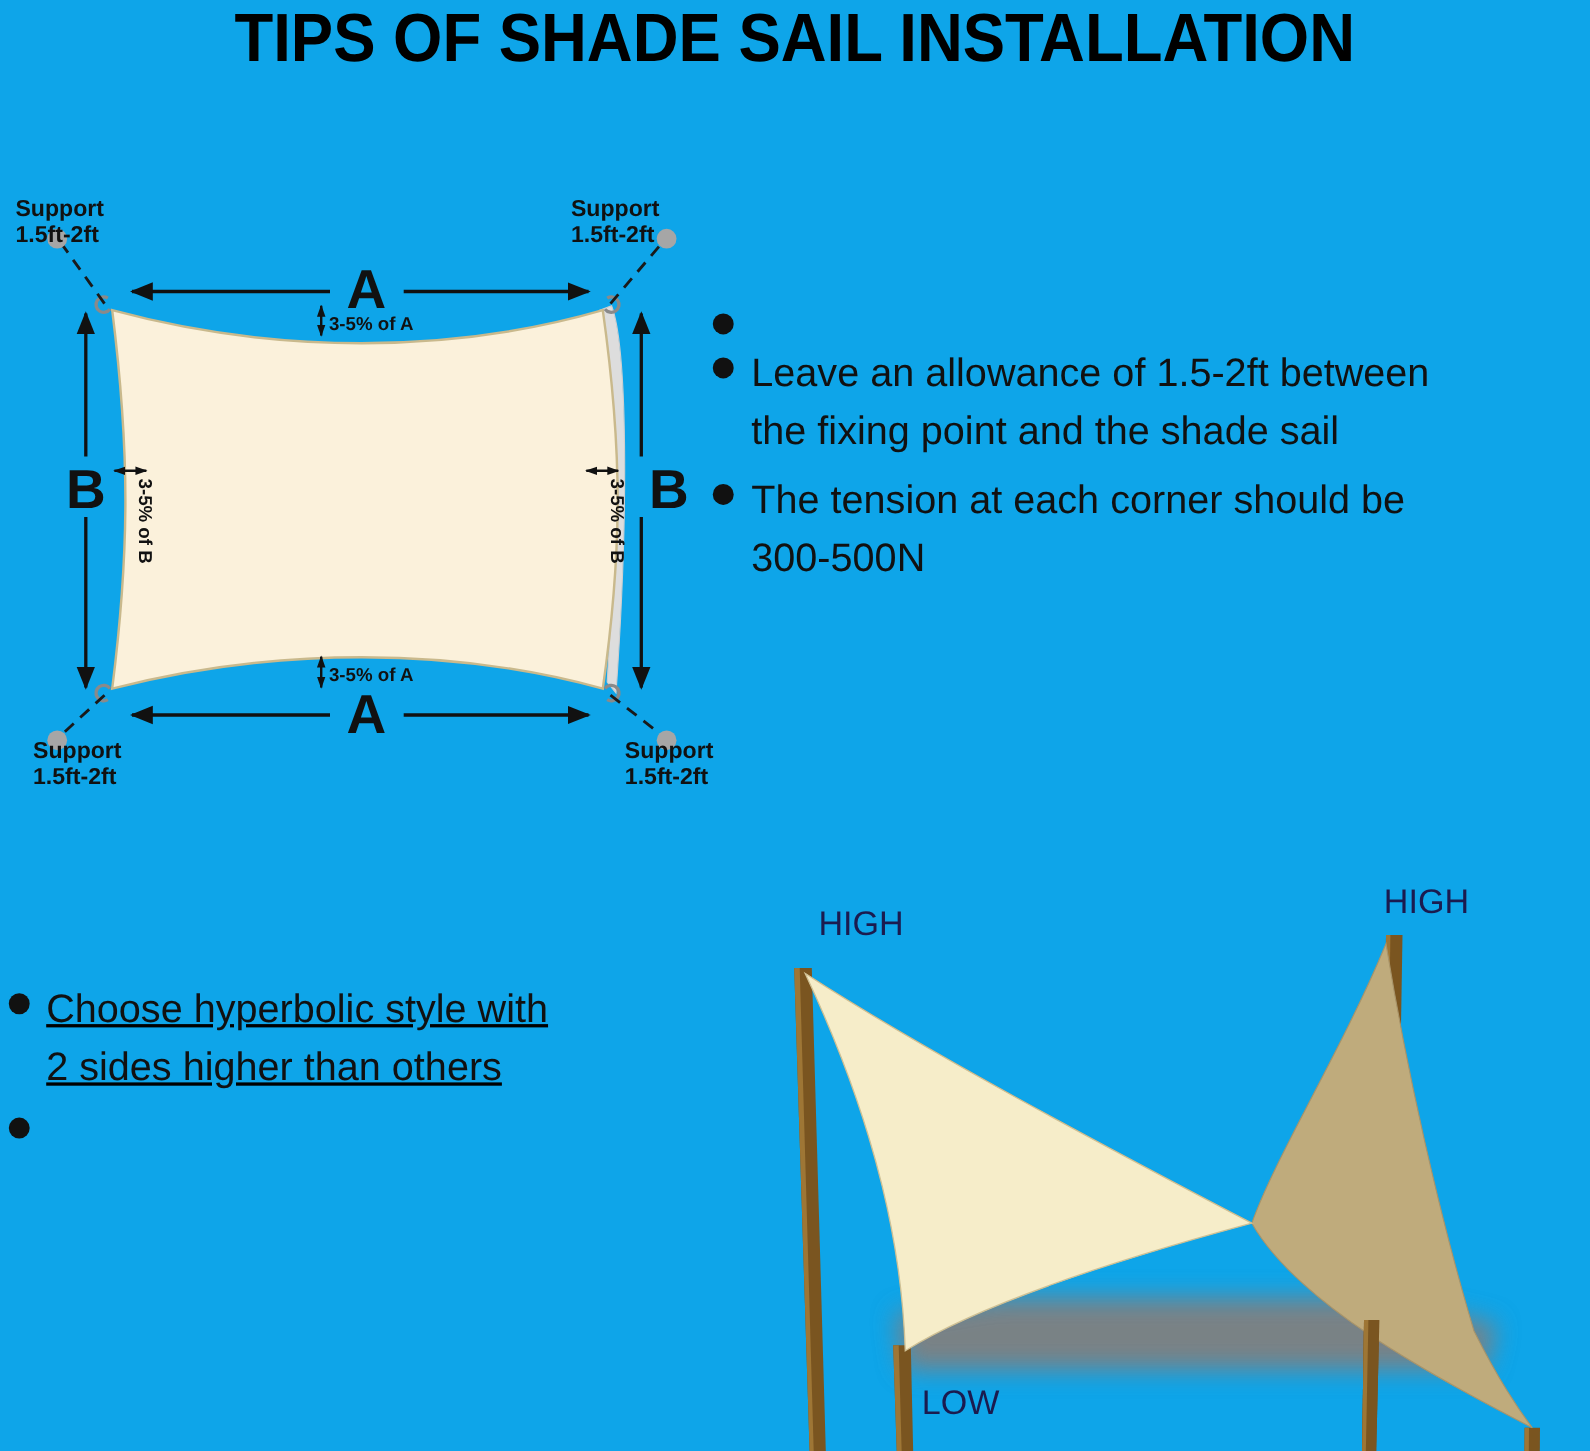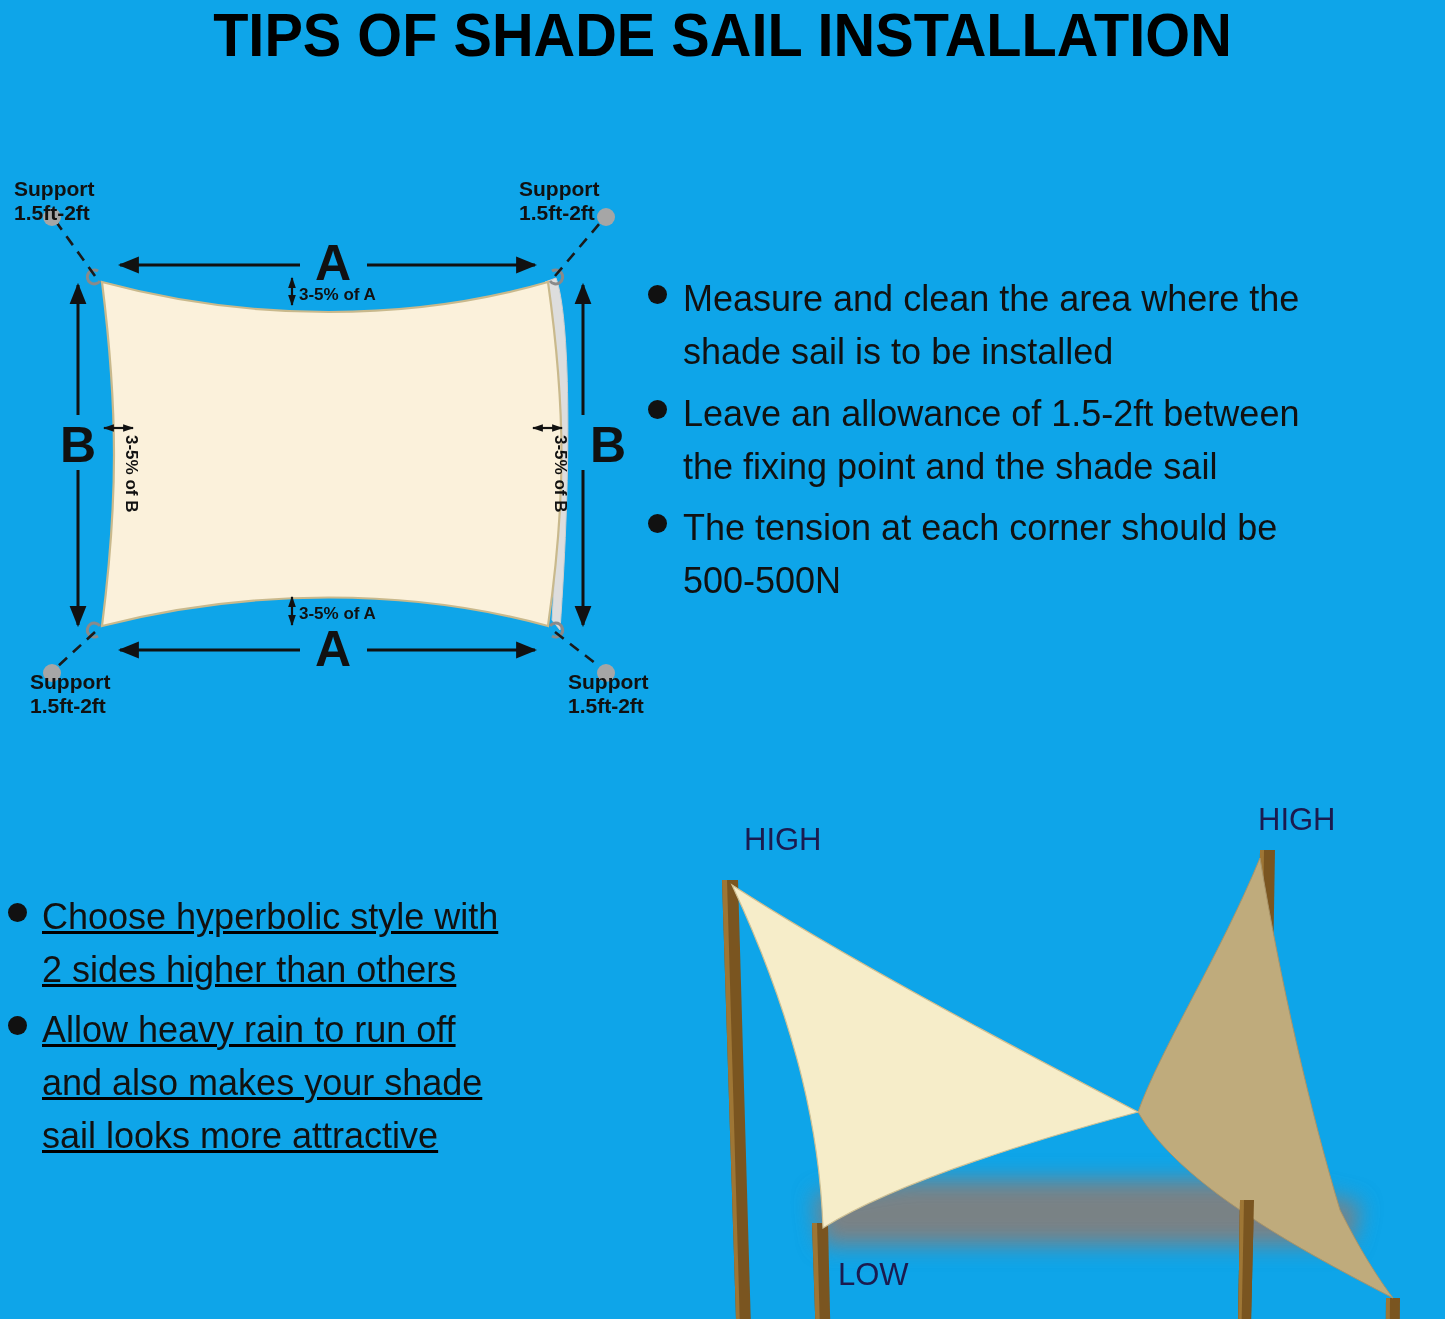--- a/index.html
+++ b/index.html
@@ -141,46 +141,41 @@
       <text x="30" y="553">1.5ft-2ft</text>
 
       <text x="568" y="529">Support</text>
       <text x="568" y="553">1.5ft-2ft</text>
     </g>
   </svg>
 
   <div class="bullets" id="tips-list">
     <div class="bullet-row">
       <span class="bullet-dot"></span>
-      <span class="bullet-text">Measure and clean the area where the
-shade sail is to be installed</span>
     </div>
     <div class="bullet-row">
       <span class="bullet-dot"></span>
       <span class="bullet-text">Leave an allowance of 1.5-2ft between
 the fixing point and the shade sail</span>
     </div>
     <div class="bullet-row">
       <span class="bullet-dot"></span>
       <span class="bullet-text">The tension at each corner should be
-500-500N</span>
+300-500N</span>
     </div>
   </div>
 
   <div class="bullets" id="style-list">
     <div class="bullet-row">
       <span class="bullet-dot"></span>
       <span class="bullet-text">Choose hyperbolic style with
 2 sides higher than others</span>
     </div>
     <div class="bullet-row">
       <span class="bullet-dot"></span>
-      <span class="bullet-text">Allow heavy rain to run off
-and also makes your shade
-sail looks more attractive</span>
     </div>
   </div>
 
   <svg class="svgblock" id="hyper-diagram" style="left:660px;top:780px;" width="785" height="539" viewBox="0 0 785 539">
 
     <defs>
       <filter id="softShadow" x="-25%" y="-60%" width="150%" height="230%">
         <feGaussianBlur stdDeviation="11"></feGaussianBlur>
       </filter>
     </defs>

